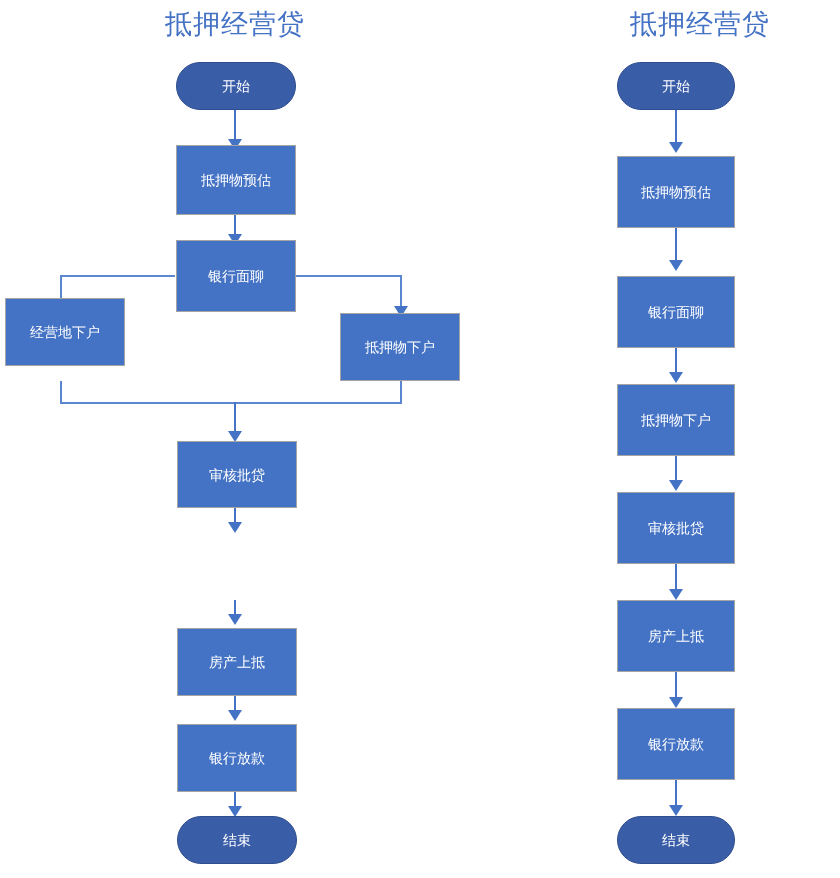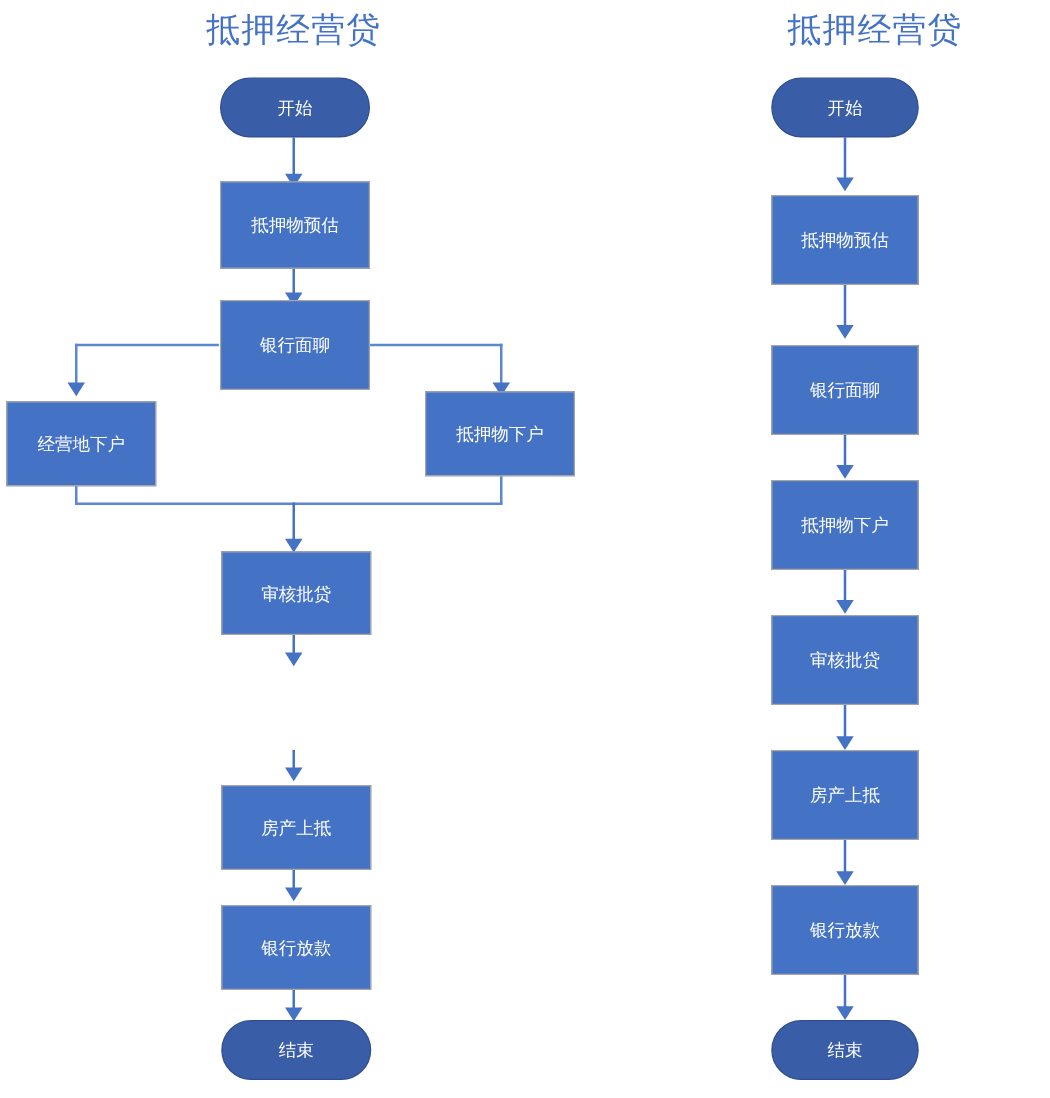--- a/index.html
+++ b/index.html
@@ -129,21 +129,21 @@
   </div>
 
   <div class="node process" style="left:176px; top:145px; width:120px; height:70px;">
     <span>抵押物预估</span>
   </div>
 
   <div class="node process" style="left:176px; top:240px; width:120px; height:72px;">
     <span>银行面聊</span>
   </div>
 
-  <div class="node process" style="left:5px; top:321px; width:120px; height:68px;">
+  <div class="node process" style="left:5px; top:298px; width:120px; height:68px;">
     <span>经营地下户</span>
   </div>
 
   <div class="node process" style="left:340px; top:313px; width:120px; height:68px;">
     <span>抵押物下户</span>
   </div>
 
   <div class="node process" style="left:177px; top:441px; width:120px; height:67px;">
     <span>审核批贷</span>
   </div>

